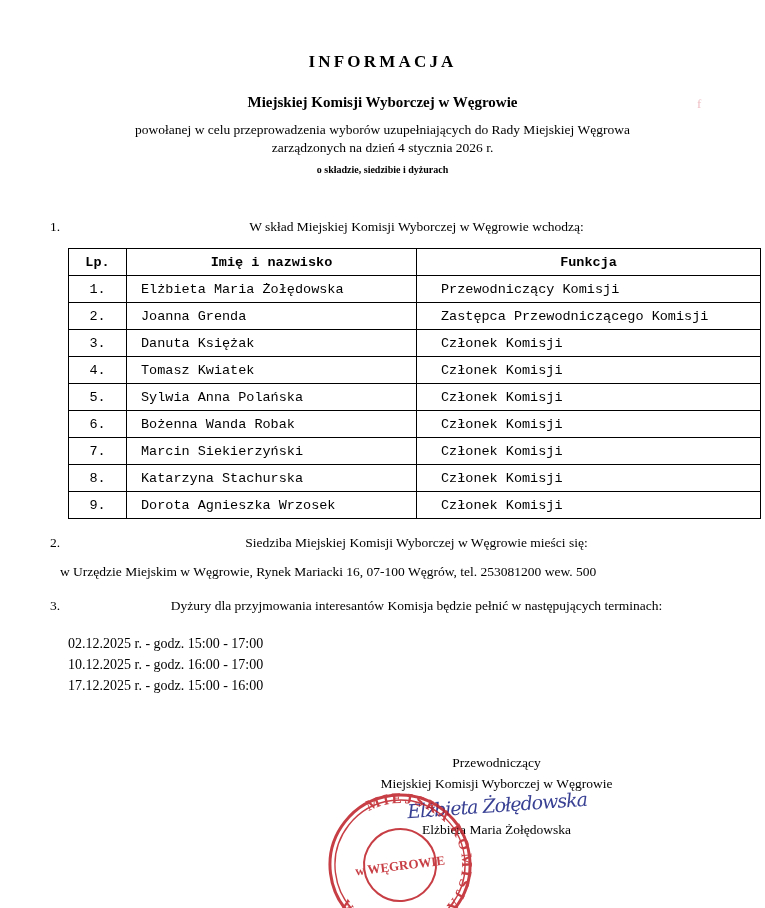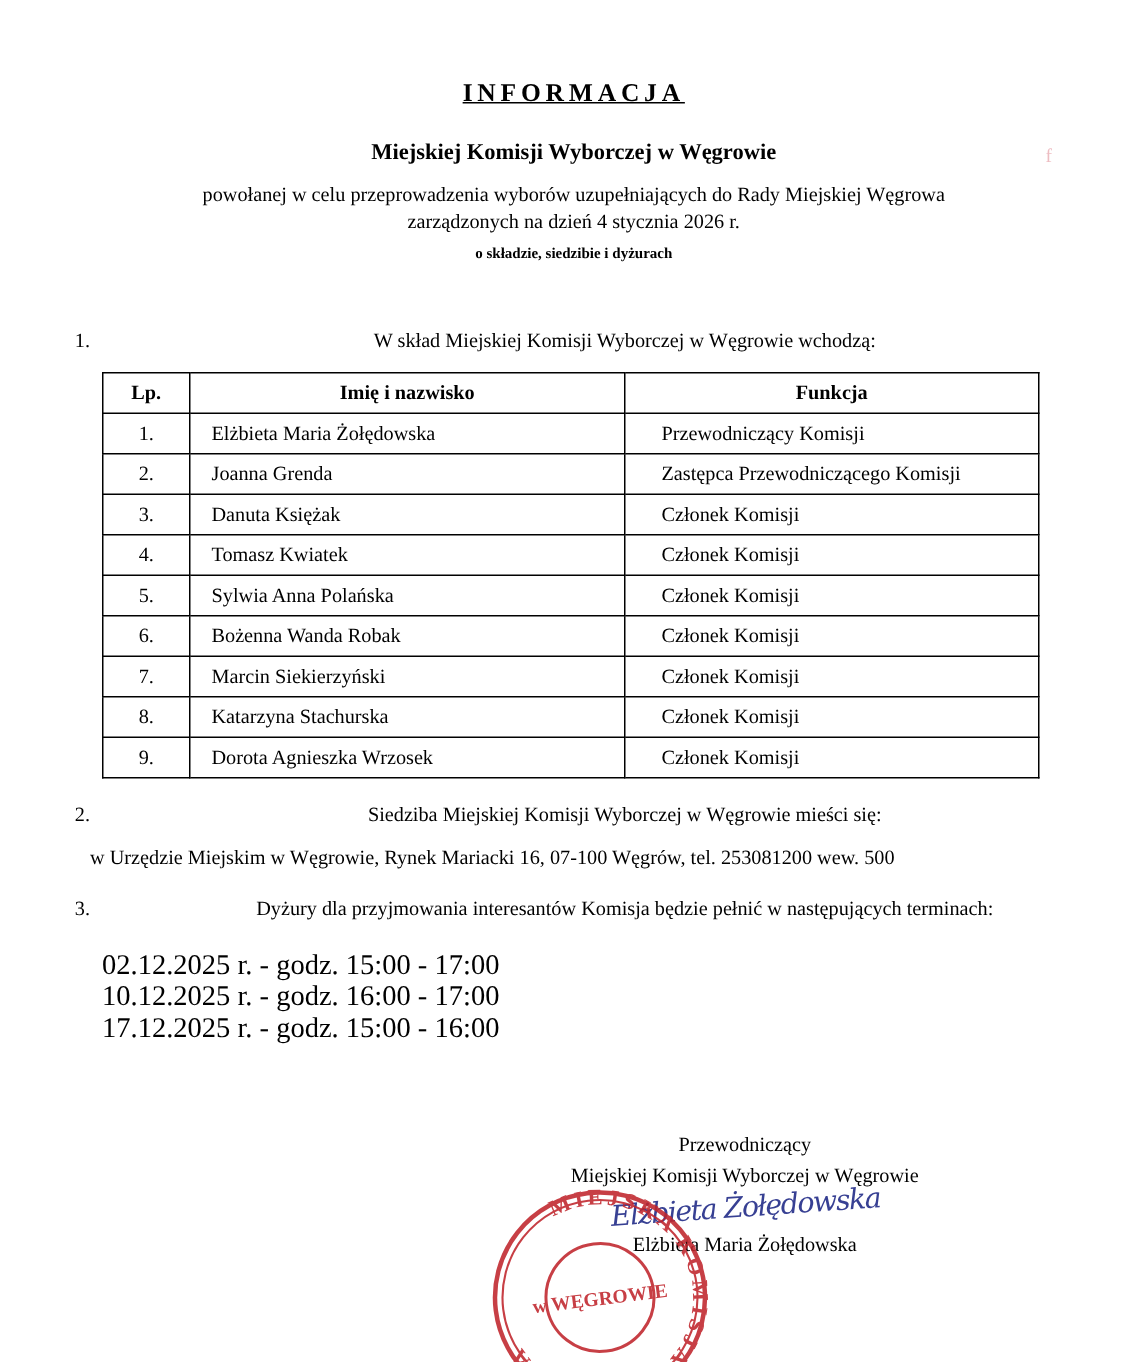--- a/index.html
+++ b/index.html
@@ -27,21 +27,20 @@
   
   .doc-header {
     text-align: center;
     margin-top: 52px;
   }
   .doc-title {
     font-size: 17px;
     font-weight: bold;
     letter-spacing: 3.2px;
     margin-bottom: 22px;
-    text-decoration: underline;
   }
   .doc-subtitle {
     font-size: 15px;
     font-weight: bold;
     margin-bottom: 10px;
   }
   .doc-line {
     font-size: 13.5px;
     line-height: 18px;
   }
@@ -76,30 +75,31 @@
 
   .sub-line {
     font-size: 13.5px;
     margin-left: 60px;
     margin-top: 12px;
   }
 
   .duties {
     margin-left: 68px;
     margin-top: 18px;
-    font-size: 19px;
+    font-size: 14px;
     line-height: 21px;
   }
 
   
   table.commission {
     border-collapse: collapse;
     margin: 12px 0 0 68px;
-    width: 625px;
-    font-size: 13.5px;
+    width: 693px;
+    font-size: 13.5px;
+    font-family: Liberation Mono, monospace;
   }
   table.commission th,
   table.commission td {
     border: 1px solid #000000;
     height: 27px;
     padding: 1px 6px;
     box-sizing: border-box;
   }
   table.commission th {
     font-weight: bold;

